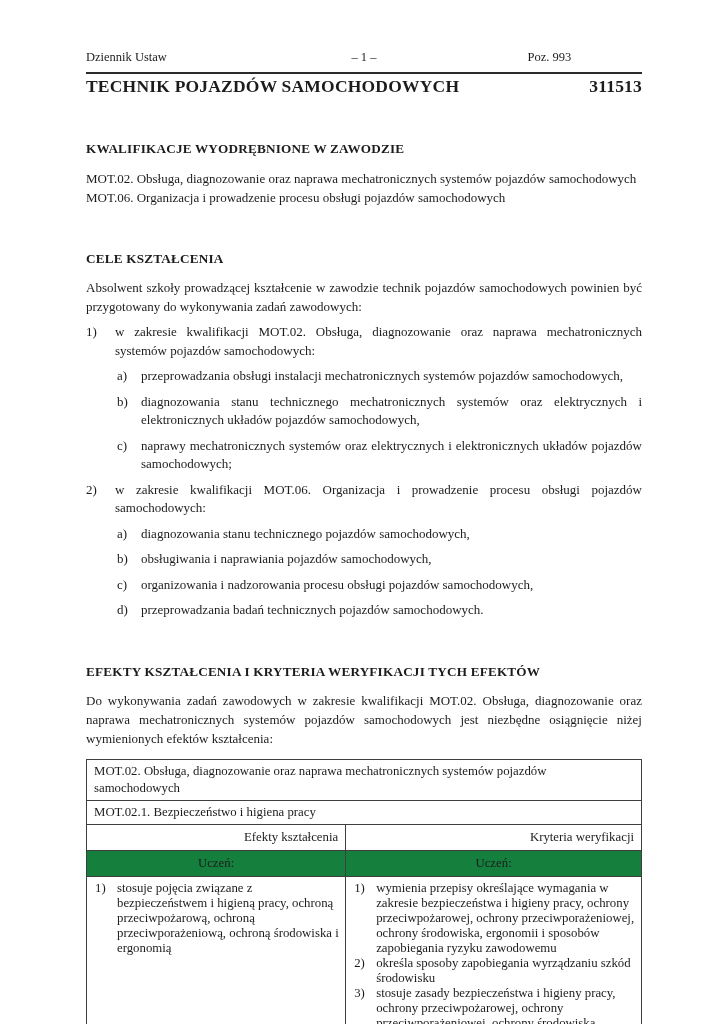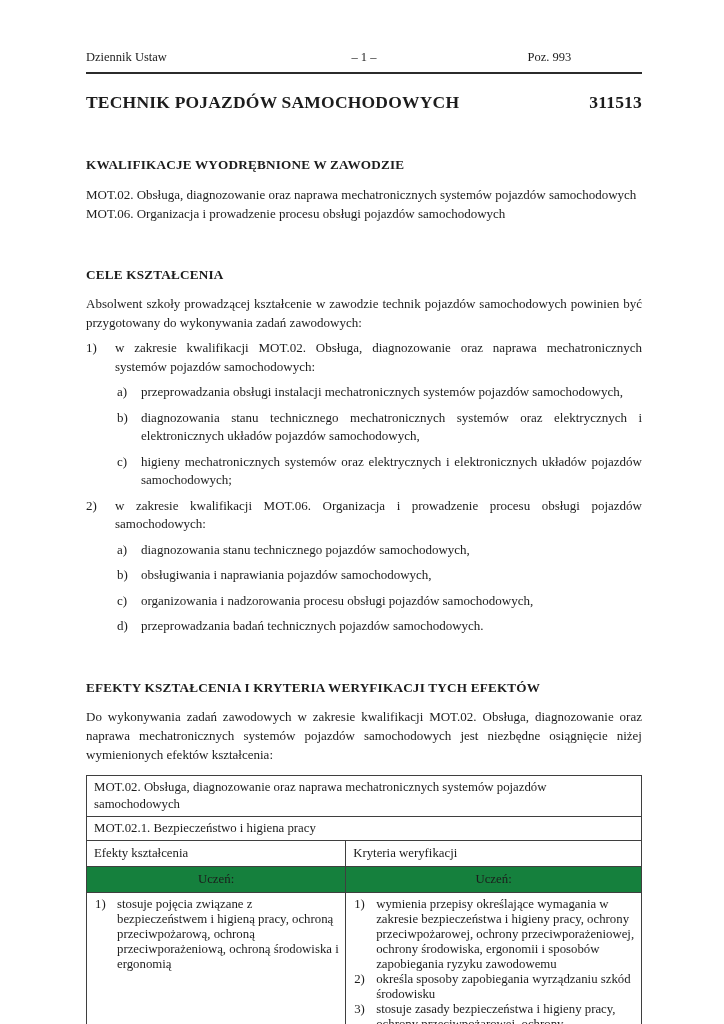--- a/index.html
+++ b/index.html
@@ -12,42 +12,42 @@
   }
   .page { width: 724px; height: 1024px; padding: 50px 82px 0 86px; }
 
   .doc-header { display: flex; font-size: 12.5px; line-height: 15px; }
   .doc-header .h-left  { flex: 1; text-align: left; }
   .doc-header .h-center{ flex: 1; text-align: center; }
   .doc-header .h-right { flex: 1; text-align: center; }
   .header-rule { border-bottom: 2px solid #2b2b2b; margin-top: 7px; }
 
   .title-row { display: flex; justify-content: space-between; align-items: baseline;
-               margin-top: 18px; font-weight: bold; font-size: 17.5px; letter-spacing: .2px; }
+               margin-top: 2px; font-weight: bold; font-size: 17.5px; letter-spacing: .2px; }
 
   .section { margin-top: 37px; }
   .section-heading { font-weight: bold; font-size: 13.2px; letter-spacing: .2px; margin-top: 44px; }
 
   .plain-lines { margin-top: 12px; font-size: 13px; line-height: 19px; }
   .intro { margin-top: 11px; font-size: 13px; line-height: 19px; text-align: justify; }
 
   .olist { margin-top: 3px; font-size: 13px; }
   .li { display: flex; margin-top: 7px; line-height: 18.5px; }
   .li .num { flex: 0 0 29px; }
   .li .txt { flex: 1; text-align: justify; }
   .l2 { margin-left: 31px; }
   .l2 .num { flex: 0 0 24px; }
 
   .doc-table { width: 100%; border-collapse: collapse; margin-top: 11px;
                font-size: 12.8px; table-layout: fixed; }
   .doc-table td { border: 1px solid #3f3f3f; padding: 3px 7px; vertical-align: top;
                   line-height: 17px; }
   .col-efekty  { width: 46.7%; }
   .col-kryteria{ width: 53.3%; }
-  .t-colhead td { text-align: left; padding: 4px 7px; }
+  .t-colhead td { text-align: right; padding: 4px 7px; }
   .t-subhead td { text-align: center; background: #15803d; padding: 4px 7px; }
   .t-body td { padding: 4px 5px 6px 5px; }
   .cell-list .titem { display: flex; line-height: 15px; }
   .cell-list .titem .num { flex: 0 0 25px; padding-left: 3px; }
   .cell-list .titem .txt { flex: 1; }
 </style>
 </head>
 <body>
 
 <div class="page">
@@ -84,21 +84,21 @@
       <div class="li l2">
         <span class="num">a)</span>
         <div class="txt">przeprowadzania obsługi instalacji mechatronicznych systemów pojazdów samochodowych,</div>
       </div>
       <div class="li l2">
         <span class="num">b)</span>
         <div class="txt">diagnozowania stanu technicznego mechatronicznych systemów oraz elektrycznych i elektronicznych układów pojazdów samochodowych,</div>
       </div>
       <div class="li l2">
         <span class="num">c)</span>
-        <div class="txt">higieny mechatronicznych systemów oraz elektrycznych i elektronicznych układów pojazdów samochodowych;</div>
+        <div class="txt">naprawy mechatronicznych systemów oraz elektrycznych i elektronicznych układów pojazdów samochodowych;</div>
       </div>
 
       <div class="li l1">
         <span class="num">2)</span>
         <div class="txt">w zakresie kwalifikacji MOT.06. Organizacja i prowadzenie procesu obsługi pojazdów samochodowych:</div>
       </div>
       <div class="li l2">
         <span class="num">a)</span>
         <div class="txt">diagnozowania stanu technicznego pojazdów samochodowych,</div>
       </div>

